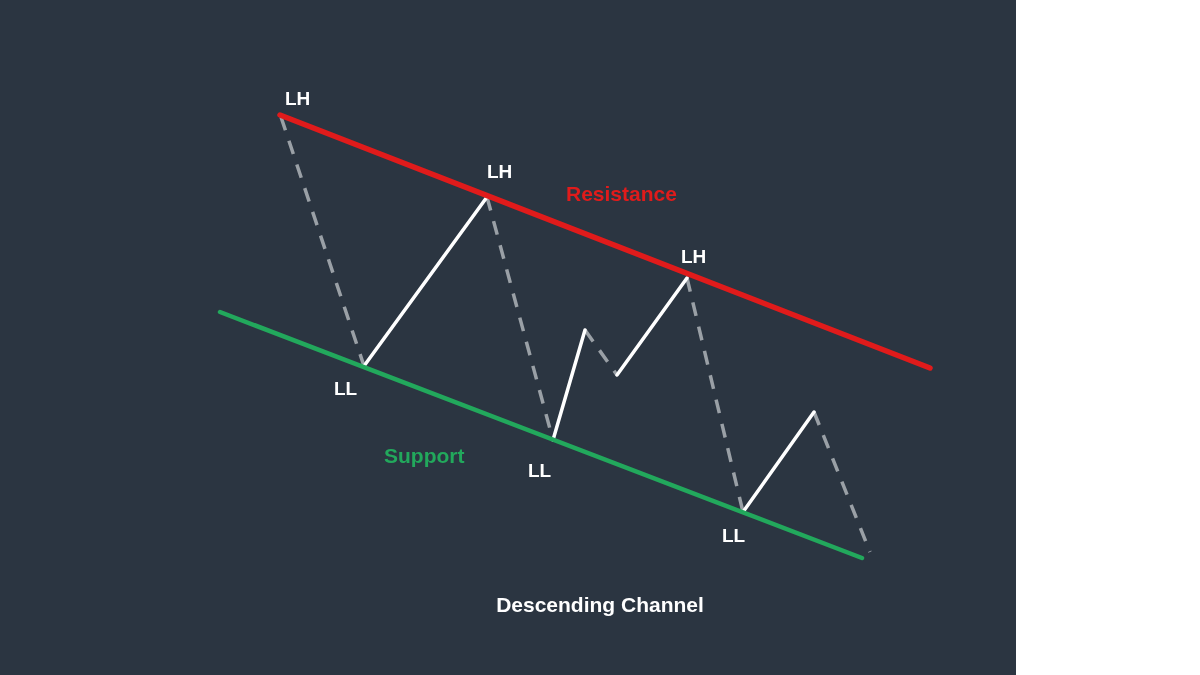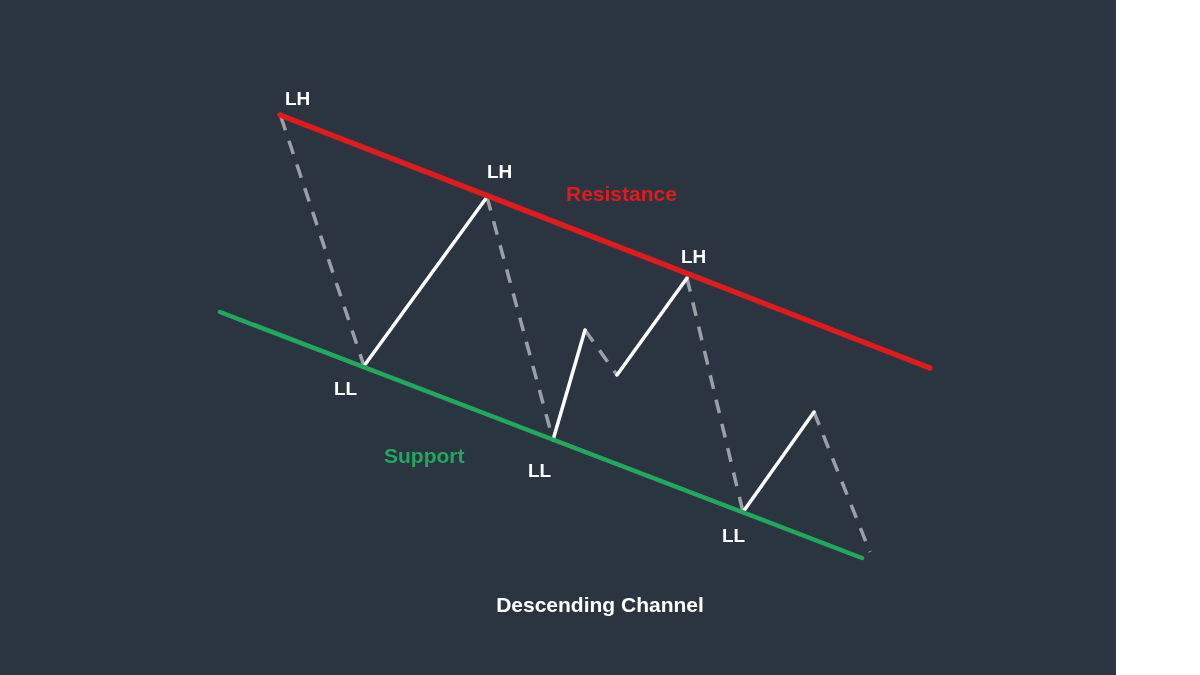--- a/index.html
+++ b/index.html
@@ -7,21 +7,21 @@
     padding: 0;
   }
   body {
     width: 1200px;
     height: 675px;
     overflow: hidden;
     font-family: "Liberation Sans", sans-serif;
   }
   #chart-root {
     position: relative;
-    width: 1116px;
+    width: 1016px;
     height: 675px;
     background: #2b3541;
   }
   #chart-svg {
     position: absolute;
     top: 0;
     left: 0;
     display: block;
   }
   .swing-label {

